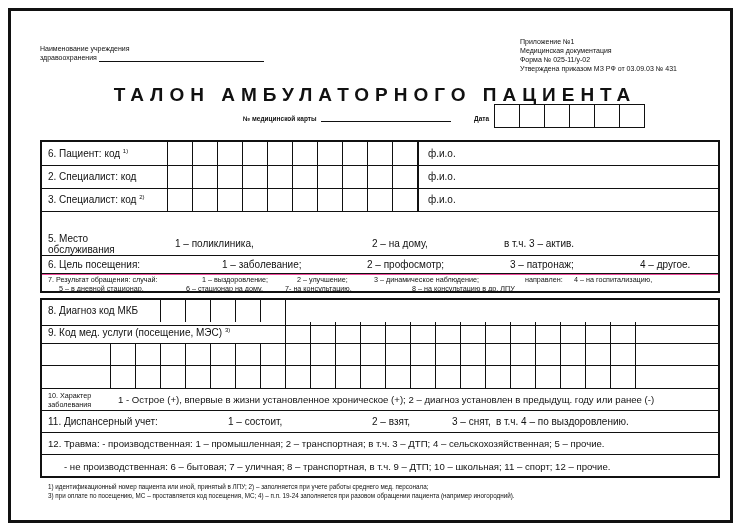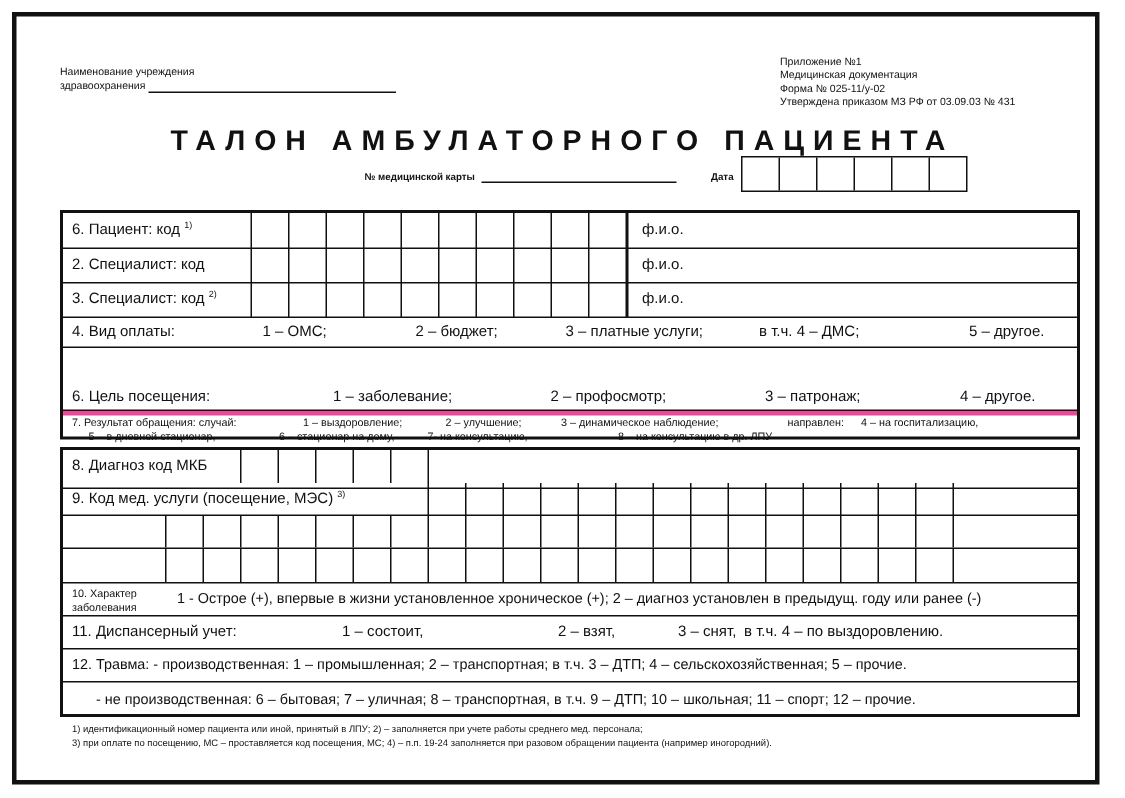--- a/index.html
+++ b/index.html
@@ -79,39 +79,37 @@
     <div class="vline" style="left:200px;"></div>
     <div class="vline" style="left:225px;"></div>
     <div class="vline" style="left:250px;"></div>
     <div class="vline" style="left:275px;"></div>
     <div class="vline" style="left:300px;"></div>
     <div class="vline" style="left:325px;"></div>
     <div class="vline" style="left:350px;"></div>
     <div class="vline" style="left:375px; border-left-width:2px;"></div>
   </div>
 
-  <div class="row" style="top:70px; height:20px;">
-    <span class="lbl" style="left:6px; top:4px;">4. Вид оплаты:</span>
-    <span class="lbl" style="left:133px; top:4px;">1 – ОМС;</span>
-    <span class="lbl" style="left:235px; top:4px;">2 – бюджет;</span>
-    <span class="lbl" style="left:335px; top:4px;">3 – платные услуги;</span>
-    <span class="lbl" style="left:464px; top:4px;">в т.ч. 4 – ДМС;</span>
-    <span class="lbl" style="left:604px; top:4px;">5 – другое.</span>
-  </div>
-
+
+  <div class="row" style="top:90px; height:24px;">
+    <span class="lbl" style="left:6px; top:1px; line-height:11px;"><span>5. Место</span><br><span>обслуживания</span></span>
+    <span class="lbl" style="left:133px; top:6px;">1 – поликлиника,</span>
+    <span class="lbl" style="left:330px; top:6px;">2 – на дому,</span>
+    <span class="lbl" style="left:462px; top:6px;">в т.ч. 3 – актив.</span>
+  </div>
 
   <div class="row" style="top:114px; height:18px;">
     <span class="lbl" style="left:6px; top:3px;">6. Цель посещения:</span>
     <span class="lbl" style="left:180px; top:3px;">1 – заболевание;</span>
     <span class="lbl" style="left:325px; top:3px;">2 – профосмотр;</span>
     <span class="lbl" style="left:468px; top:3px;">3 – патронаж;</span>
     <span class="lbl" style="left:598px; top:3px;">4 – другое.</span>
   </div>
 
-  <div class="row" style="top:132px; height:19px; border-bottom:none; border-top:3px solid #ec4899;">
+  <div class="row" style="top:132px; height:19px; border-bottom:none; border-top:1px solid #ec4899;">
     <span class="lbl sm" style="left:6px; top:0px;">7. Результат обращения: случай:</span>
     <span class="lbl sm" style="left:160px; top:0px;">1 – выздоровление;</span>
     <span class="lbl sm" style="left:255px; top:0px;">2 – улучшение;</span>
     <span class="lbl sm" style="left:332px; top:0px;">3 – динамическое наблюдение;</span>
     <span class="lbl sm" style="left:483px; top:0px;">направлен:</span>
     <span class="lbl sm" style="left:532px; top:0px;">4 – на госпитализацию,</span>
     <span class="lbl sm" style="left:17px; top:9px;">5 – в дневной стационар,</span>
     <span class="lbl sm" style="left:144px; top:9px;">6 – стационар на дому,</span>
     <span class="lbl sm" style="left:243px; top:9px;">7- на консультацию,</span>
     <span class="lbl sm" style="left:370px; top:9px;">8 – на консультацию в др. ЛПУ</span>

